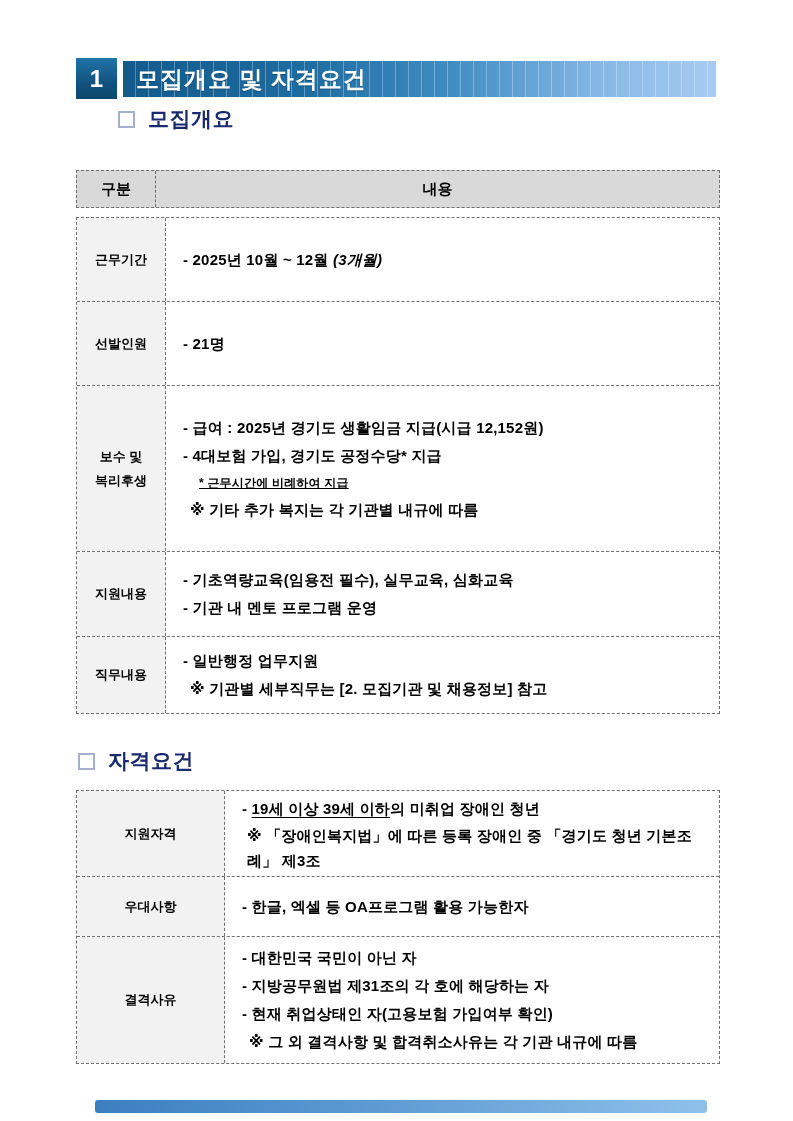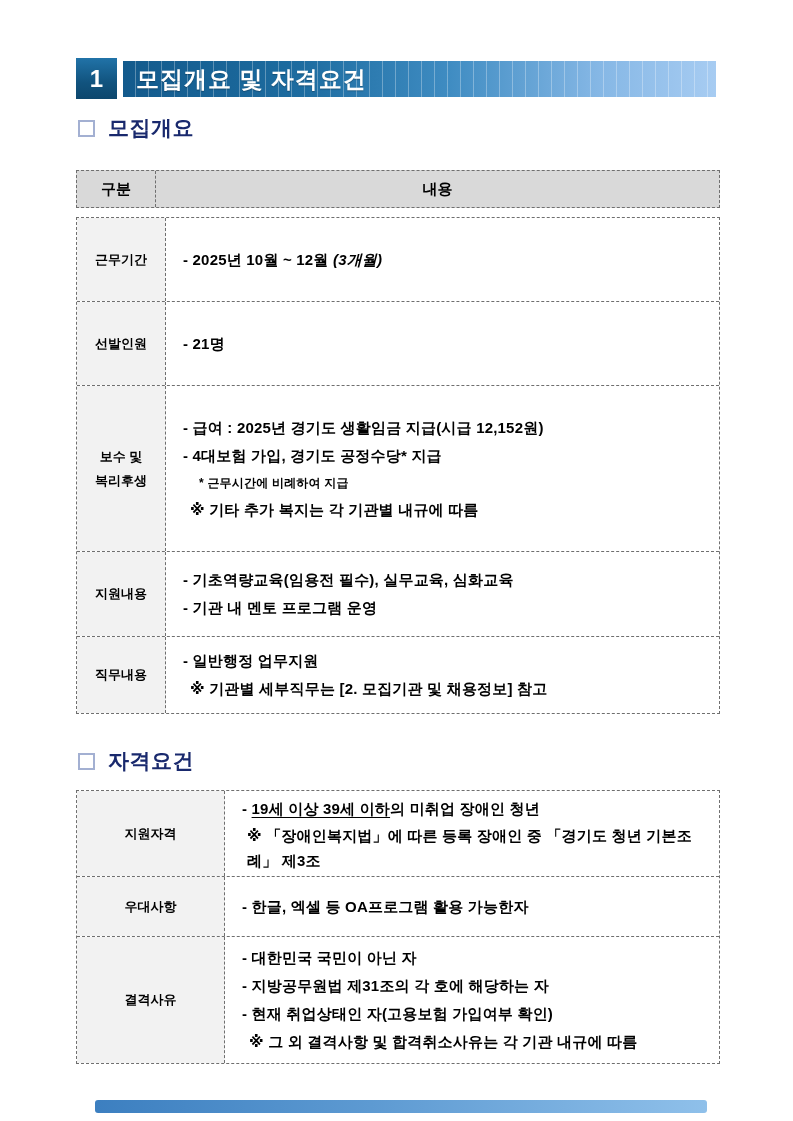--- a/index.html
+++ b/index.html
@@ -15,39 +15,39 @@
       repeating-linear-gradient(90deg,rgba(255,255,255,0) 0 12px,rgba(255,255,255,.30) 12px 13px),
       linear-gradient(90deg,#135a8c 0%,#1d6ca0 30%,#3f8cc2 55%,#85b7e5 80%,#a7ccf2 100%);
     display:flex;align-items:center;}
   .banner .title{color:#fff;font-size:23px;font-weight:700;padding-left:13px;letter-spacing:1px;
     text-shadow:0 1px 1px rgba(0,0,0,.25);}
 
   
   .sec-head{position:absolute;left:78px;display:flex;align-items:center;}
   .sec-head .sq{width:13px;height:13px;border:2px solid #a3b0d2;background:#fff;margin-right:13px;flex:0 0 auto;}
   .sec-head .txt{font-size:21px;font-weight:700;color:#19296d;letter-spacing:.5px;}
-  #head-overview{top:114px;}
+  #head-overview{top:105px;margin-left:40px;}
   #head-qualification{top:747px;}
 
   
   .tbl{position:absolute;left:76px;width:644px;box-sizing:border-box;}
   .hdr-row{display:flex;height:38px;border:1px dashed #6f6f6f;box-sizing:border-box;background:#d9d9d9;}
   .hdr-cell{display:flex;align-items:center;justify-content:center;font-size:15px;font-weight:700;box-sizing:border-box;}
   .hdr-cell.c1{width:79px;border-right:1px dashed #6f6f6f;}
   .hdr-cell.c2{flex:1;}
   .body-box{border:1px dashed #6f6f6f;box-sizing:border-box;}
   .row{display:flex;box-sizing:border-box;border-bottom:1px dashed #6f6f6f;}
   .row:last-child{border-bottom:none;}
   .cell-label{background:#f2f2f2;border-right:1px dashed #6f6f6f;box-sizing:border-box;
     display:flex;flex-direction:column;align-items:center;justify-content:center;
     font-size:13px;font-weight:700;text-align:center;line-height:24px;flex:0 0 auto;}
   .cell-content{flex:1;display:flex;flex-direction:column;justify-content:center;
     padding-left:17px;padding-right:8px;box-sizing:border-box;}
   .ln{font-weight:700;font-size:15px;line-height:28px;letter-spacing:.2px;}
-  .ln-star{font-size:12px;padding-left:16px;line-height:26px;}
+  .ln-star{font-size:12px;padding-left:16px;line-height:26px;text-decoration:underline;}
   .ln-note{padding-left:7px;}
   .ln-small{font-size:15px;padding-left:5px;line-height:25px;}
   .ln-small-cont{font-size:13px;padding-left:30px;line-height:25px;}
   .seg-u{text-decoration:underline;text-underline-offset:3px;}
   .seg-i{font-style:italic;}
 
   #table-overview{top:170px;}
   #table-overview .gap{height:9px;}
   #table-overview .cell-label{width:89px;}
   #table-overview .row:nth-child(1){height:84px;}

